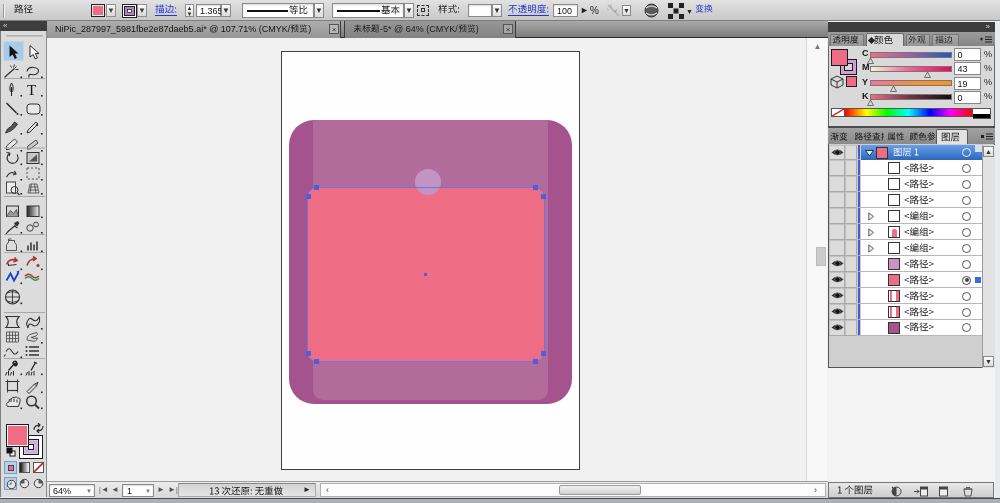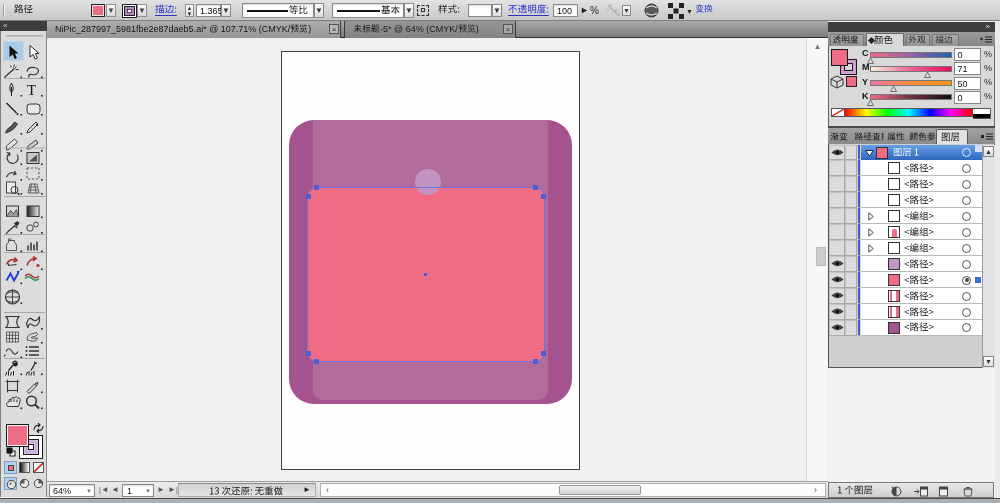--- a/index.html
+++ b/index.html
@@ -419,30 +419,30 @@
   </div>
 <div class="abs" style="left:953.5px;top:48.0px;width:27px;height:13px;background:#fff;border:1px solid #888;font-size:9px;color:#111;line-height:12px;padding-left:3px">0</div>
 <div class="abs" style="left:984px;top:48.5px;font-size:9px;color:#222">%</div>
 <div class="abs" style="left:862px;top:62.3px;width:8px;font-size:9px;color:#111;font-weight:bold">M</div>
 <div class="abs" style="left:870px;top:65.8px;width:82px;height:6px;background:linear-gradient(90deg,#f5f2d8,#ee5f96,#e80a60);border:1px solid #777"></div>
 <div class="abs" style="left:923.8px;top:71.8px">
     <svg width="7" height="6" viewBox="0 0 7 6">
       <path d="M3.5 0 L6.5 5.5 L0.5 5.5 Z" fill="#d8d8d8" stroke="#555" stroke-width="0.8"></path>
     </svg>
   </div>
-<div class="abs" style="left:953.5px;top:62.3px;width:27px;height:13px;background:#fff;border:1px solid #888;font-size:9px;color:#111;line-height:12px;padding-left:3px">71</div>
+<div class="abs" style="left:953.5px;top:62.3px;width:27px;height:13px;background:#fff;border:1px solid #888;font-size:9px;color:#111;line-height:12px;padding-left:3px">43</div>
 <div class="abs" style="left:984px;top:62.8px;font-size:9px;color:#222">%</div>
 <div class="abs" style="left:862px;top:76.5px;width:8px;font-size:9px;color:#111;font-weight:bold">Y</div>
 <div class="abs" style="left:870px;top:80.0px;width:82px;height:6px;background:linear-gradient(90deg,#f272a8,#f5903a,#f7941d);border:1px solid #777"></div>
 <div class="abs" style="left:890.2px;top:86.0px">
     <svg width="7" height="6" viewBox="0 0 7 6">
       <path d="M3.5 0 L6.5 5.5 L0.5 5.5 Z" fill="#d8d8d8" stroke="#555" stroke-width="0.8"></path>
     </svg>
   </div>
-<div class="abs" style="left:953.5px;top:76.5px;width:27px;height:13px;background:#fff;border:1px solid #888;font-size:9px;color:#111;line-height:12px;padding-left:3px">50</div>
+<div class="abs" style="left:953.5px;top:76.5px;width:27px;height:13px;background:#fff;border:1px solid #888;font-size:9px;color:#111;line-height:12px;padding-left:3px">19</div>
 <div class="abs" style="left:984px;top:77.0px;font-size:9px;color:#222">%</div>
 <div class="abs" style="left:862px;top:90.7px;width:8px;font-size:9px;color:#111;font-weight:bold">K</div>
 <div class="abs" style="left:870px;top:94.2px;width:82px;height:6px;background:linear-gradient(90deg,#ee6d87,#6e3340,#140c10);border:1px solid #777"></div>
 <div class="abs" style="left:867.0px;top:100.2px">
     <svg width="7" height="6" viewBox="0 0 7 6">
       <path d="M3.5 0 L6.5 5.5 L0.5 5.5 Z" fill="#d8d8d8" stroke="#555" stroke-width="0.8"></path>
     </svg>
   </div>
 <div class="abs" style="left:953.5px;top:90.7px;width:27px;height:13px;background:#fff;border:1px solid #888;font-size:9px;color:#111;line-height:12px;padding-left:3px">0</div>
 <div class="abs" style="left:984px;top:91.2px;font-size:9px;color:#222">%</div>

